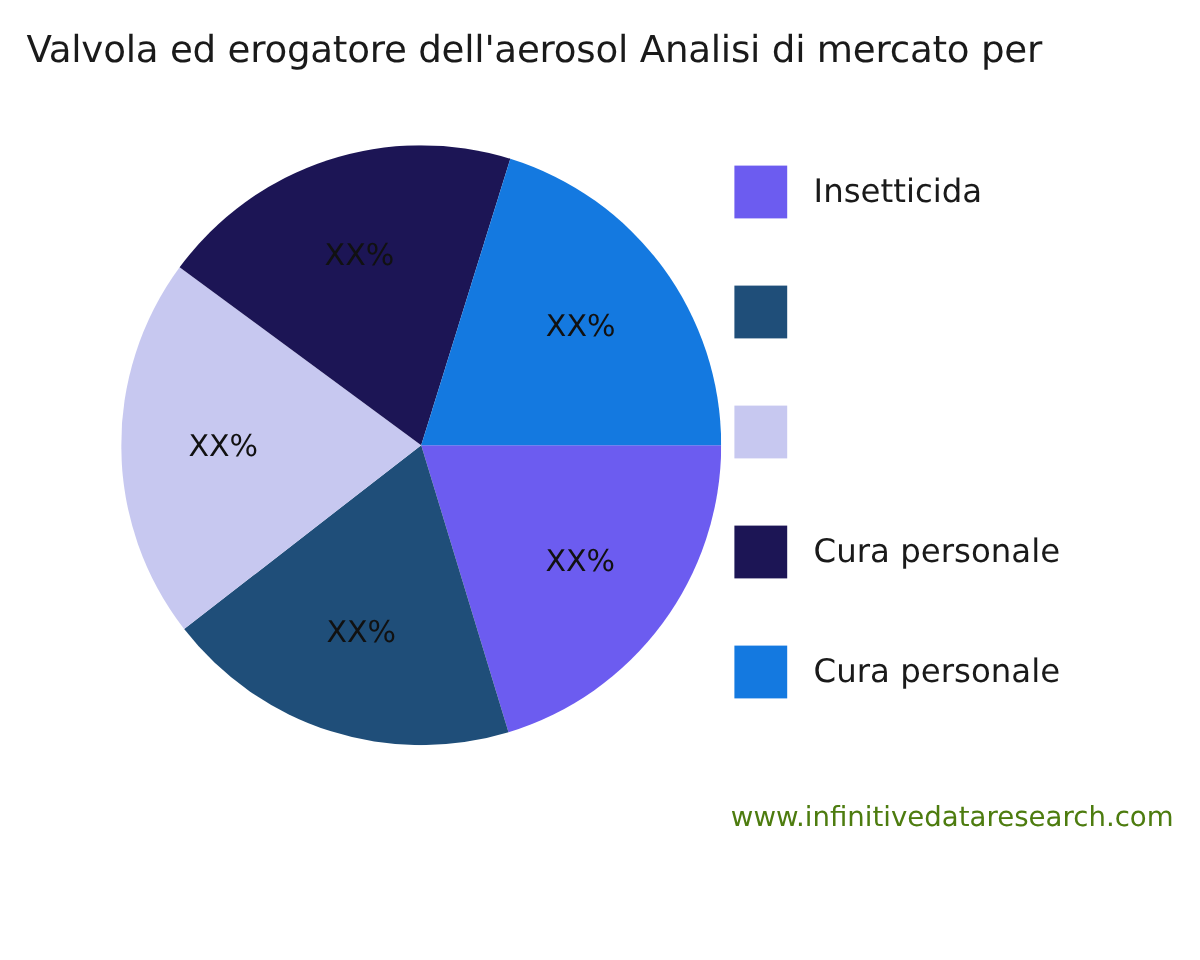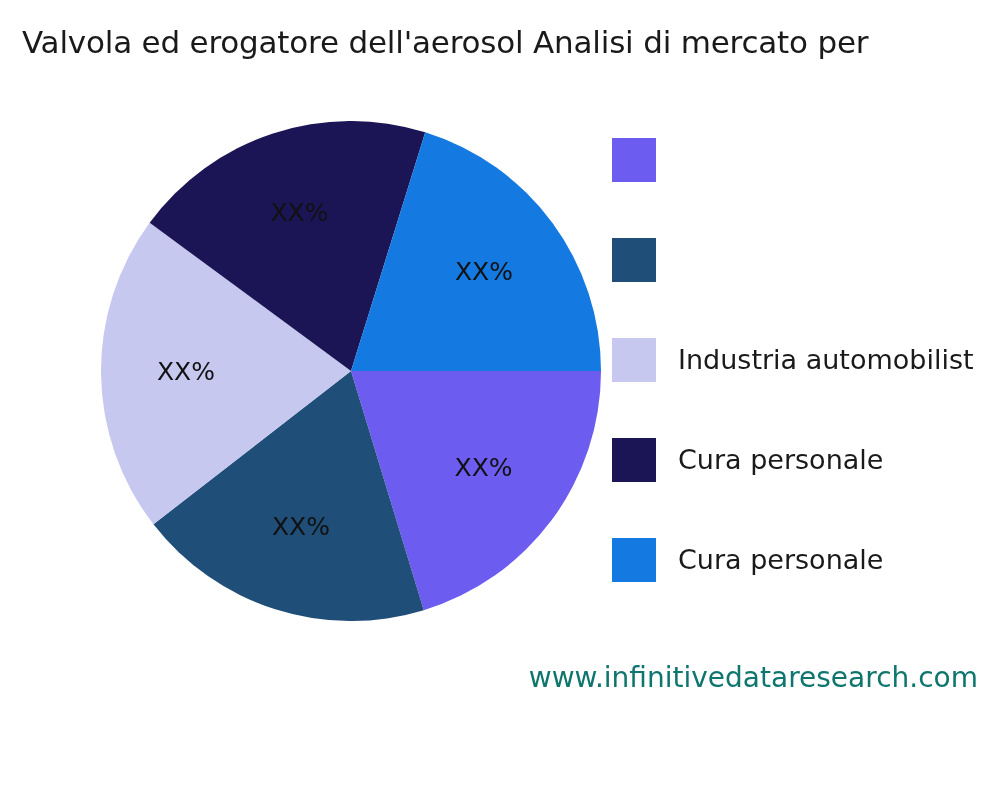--- a/index.html
+++ b/index.html
@@ -84,22 +84,22 @@
     color: #1a1a1a;
     font-family: "DejaVu Sans", sans-serif;
     white-space: nowrap;
   }
 
   
   .footer-url {
     position: absolute;
     right: 22px;
     bottom: 18px;
-    font-size: 28px;
-    color: #0f766e;
+    font-size: 23px;
+    color: #4d7c0f;
     font-family: "DejaVu Sans", sans-serif;
     white-space: nowrap;
   }
 </style>
 </head>
 <body>
 
 <div id="canvas">
 
   <div class="chart-title">Valvola ed erogatore dell'aerosol Analisi di mercato per</div>
@@ -119,27 +119,27 @@
           <text class="slice-label" x="85.0" y="252.1">XX%</text>
           <text class="slice-label" x="198.5" y="93.2">XX%</text>
           <text class="slice-label" x="382.9" y="152.2">XX%</text>
         </g>
     </svg>
   </div>
 
   <div id="legend">
       <div class="legend-row">
         <span class="legend-swatch" style="background: rgb(108, 92, 240);"></span>
+        <span class="legend-label">Insetticida</span>
       </div>
       <div class="legend-row">
         <span class="legend-swatch" style="background: rgb(31, 78, 121);"></span>
       </div>
       <div class="legend-row">
         <span class="legend-swatch" style="background: rgb(199, 200, 240);"></span>
-        <span class="legend-label">Industria automobilist</span>
       </div>
       <div class="legend-row">
         <span class="legend-swatch" style="background: rgb(28, 21, 85);"></span>
         <span class="legend-label">Cura personale</span>
       </div>
       <div class="legend-row">
         <span class="legend-swatch" style="background: rgb(20, 121, 224);"></span>
         <span class="legend-label">Cura personale</span>
       </div>
     </div>

